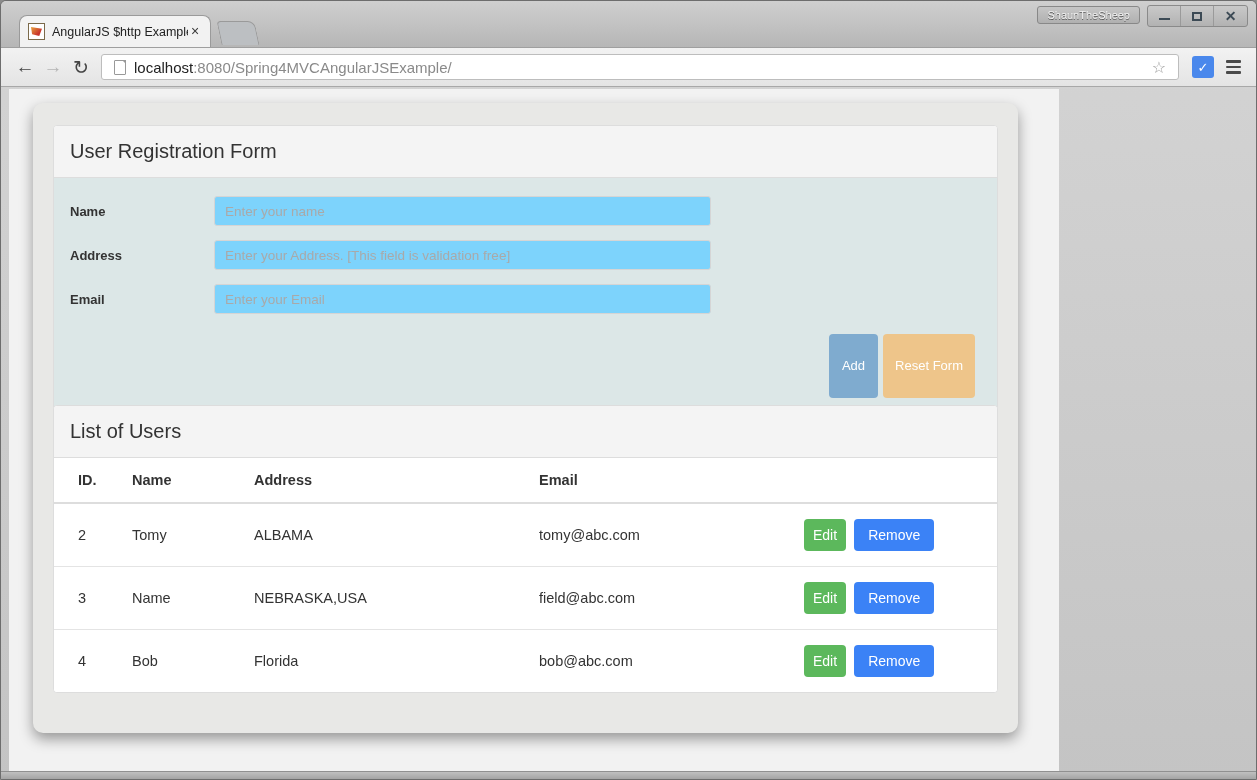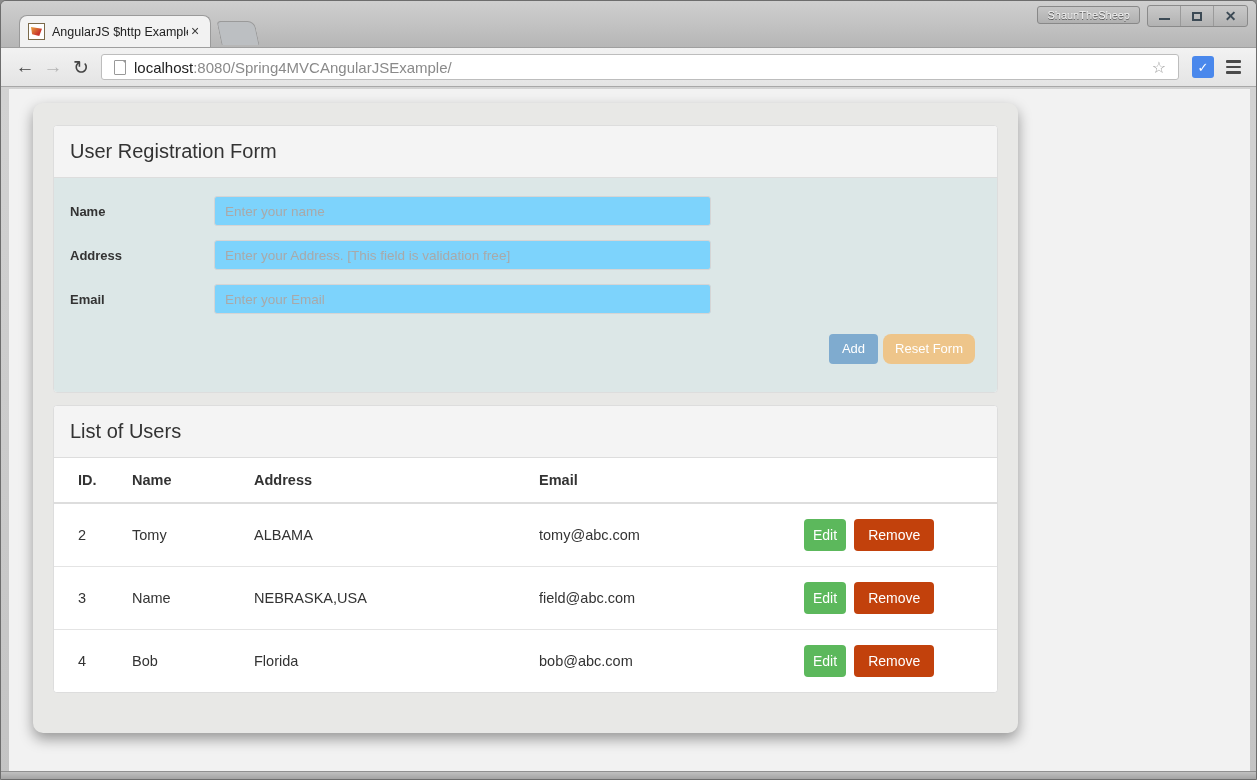--- a/index.html
+++ b/index.html
@@ -176,21 +176,21 @@
     display: flex; flex-direction: column;
     align-items: center; justify-content: center;
     gap: 3px;
   }
   .menu-icon span { display: block; width: 15px; height: 2.5px; background: #4a4a4a; border-radius: 1px; }
 
   
   .viewport {
     position: absolute;
     left: 8px; top: 88px;
-    width: 1241px; height: 683px;
+    width: 1050px; height: 683px;
     background: #f2f2f2;
     overflow: hidden;
   }
 
   
   .outer-card {
     position: absolute;
     left: 24px; top: 14px;
     width: 985px; height: 630px;
     background: #e8e8e6;
@@ -264,21 +264,21 @@
     border: none;
     border-radius: 4px;
     font-size: 13px;
     color: #ffffff;
     font-family: "Liberation Sans", sans-serif;
     cursor: pointer;
     padding: 7px 13px;
     line-height: 1.2;
   }
   .btn-add { background: #7fabcf; }
-  .btn-reset { background: #eec58a; padding: 7px 12px; border-radius: 8px; }
+  .btn-reset { background: #eec58a; padding: 24px 12px; }
 
   
   .user-table {
     width: 100%;
     border-collapse: collapse;
     background: #ffffff;
     border-radius: 0 0 3px 3px;
   }
   .user-table th {
     text-align: left;
@@ -306,21 +306,21 @@
     background: #5cb85c;
     border: none; color: #fff;
     border-radius: 4px;
     font-size: 14px;
     padding: 8px 9px;
     font-family: "Liberation Sans", sans-serif;
     cursor: pointer;
     margin-right: 4px;
   }
   .btn-remove {
-    background: #c2410c;
+    background: #3b82f6;
     border: none; color: #fff;
     border-radius: 4px;
     font-size: 14px;
     padding: 8px 14px;
     font-family: "Liberation Sans", sans-serif;
     cursor: pointer;
   }
 
   .bottom-bar {
     position: absolute;

